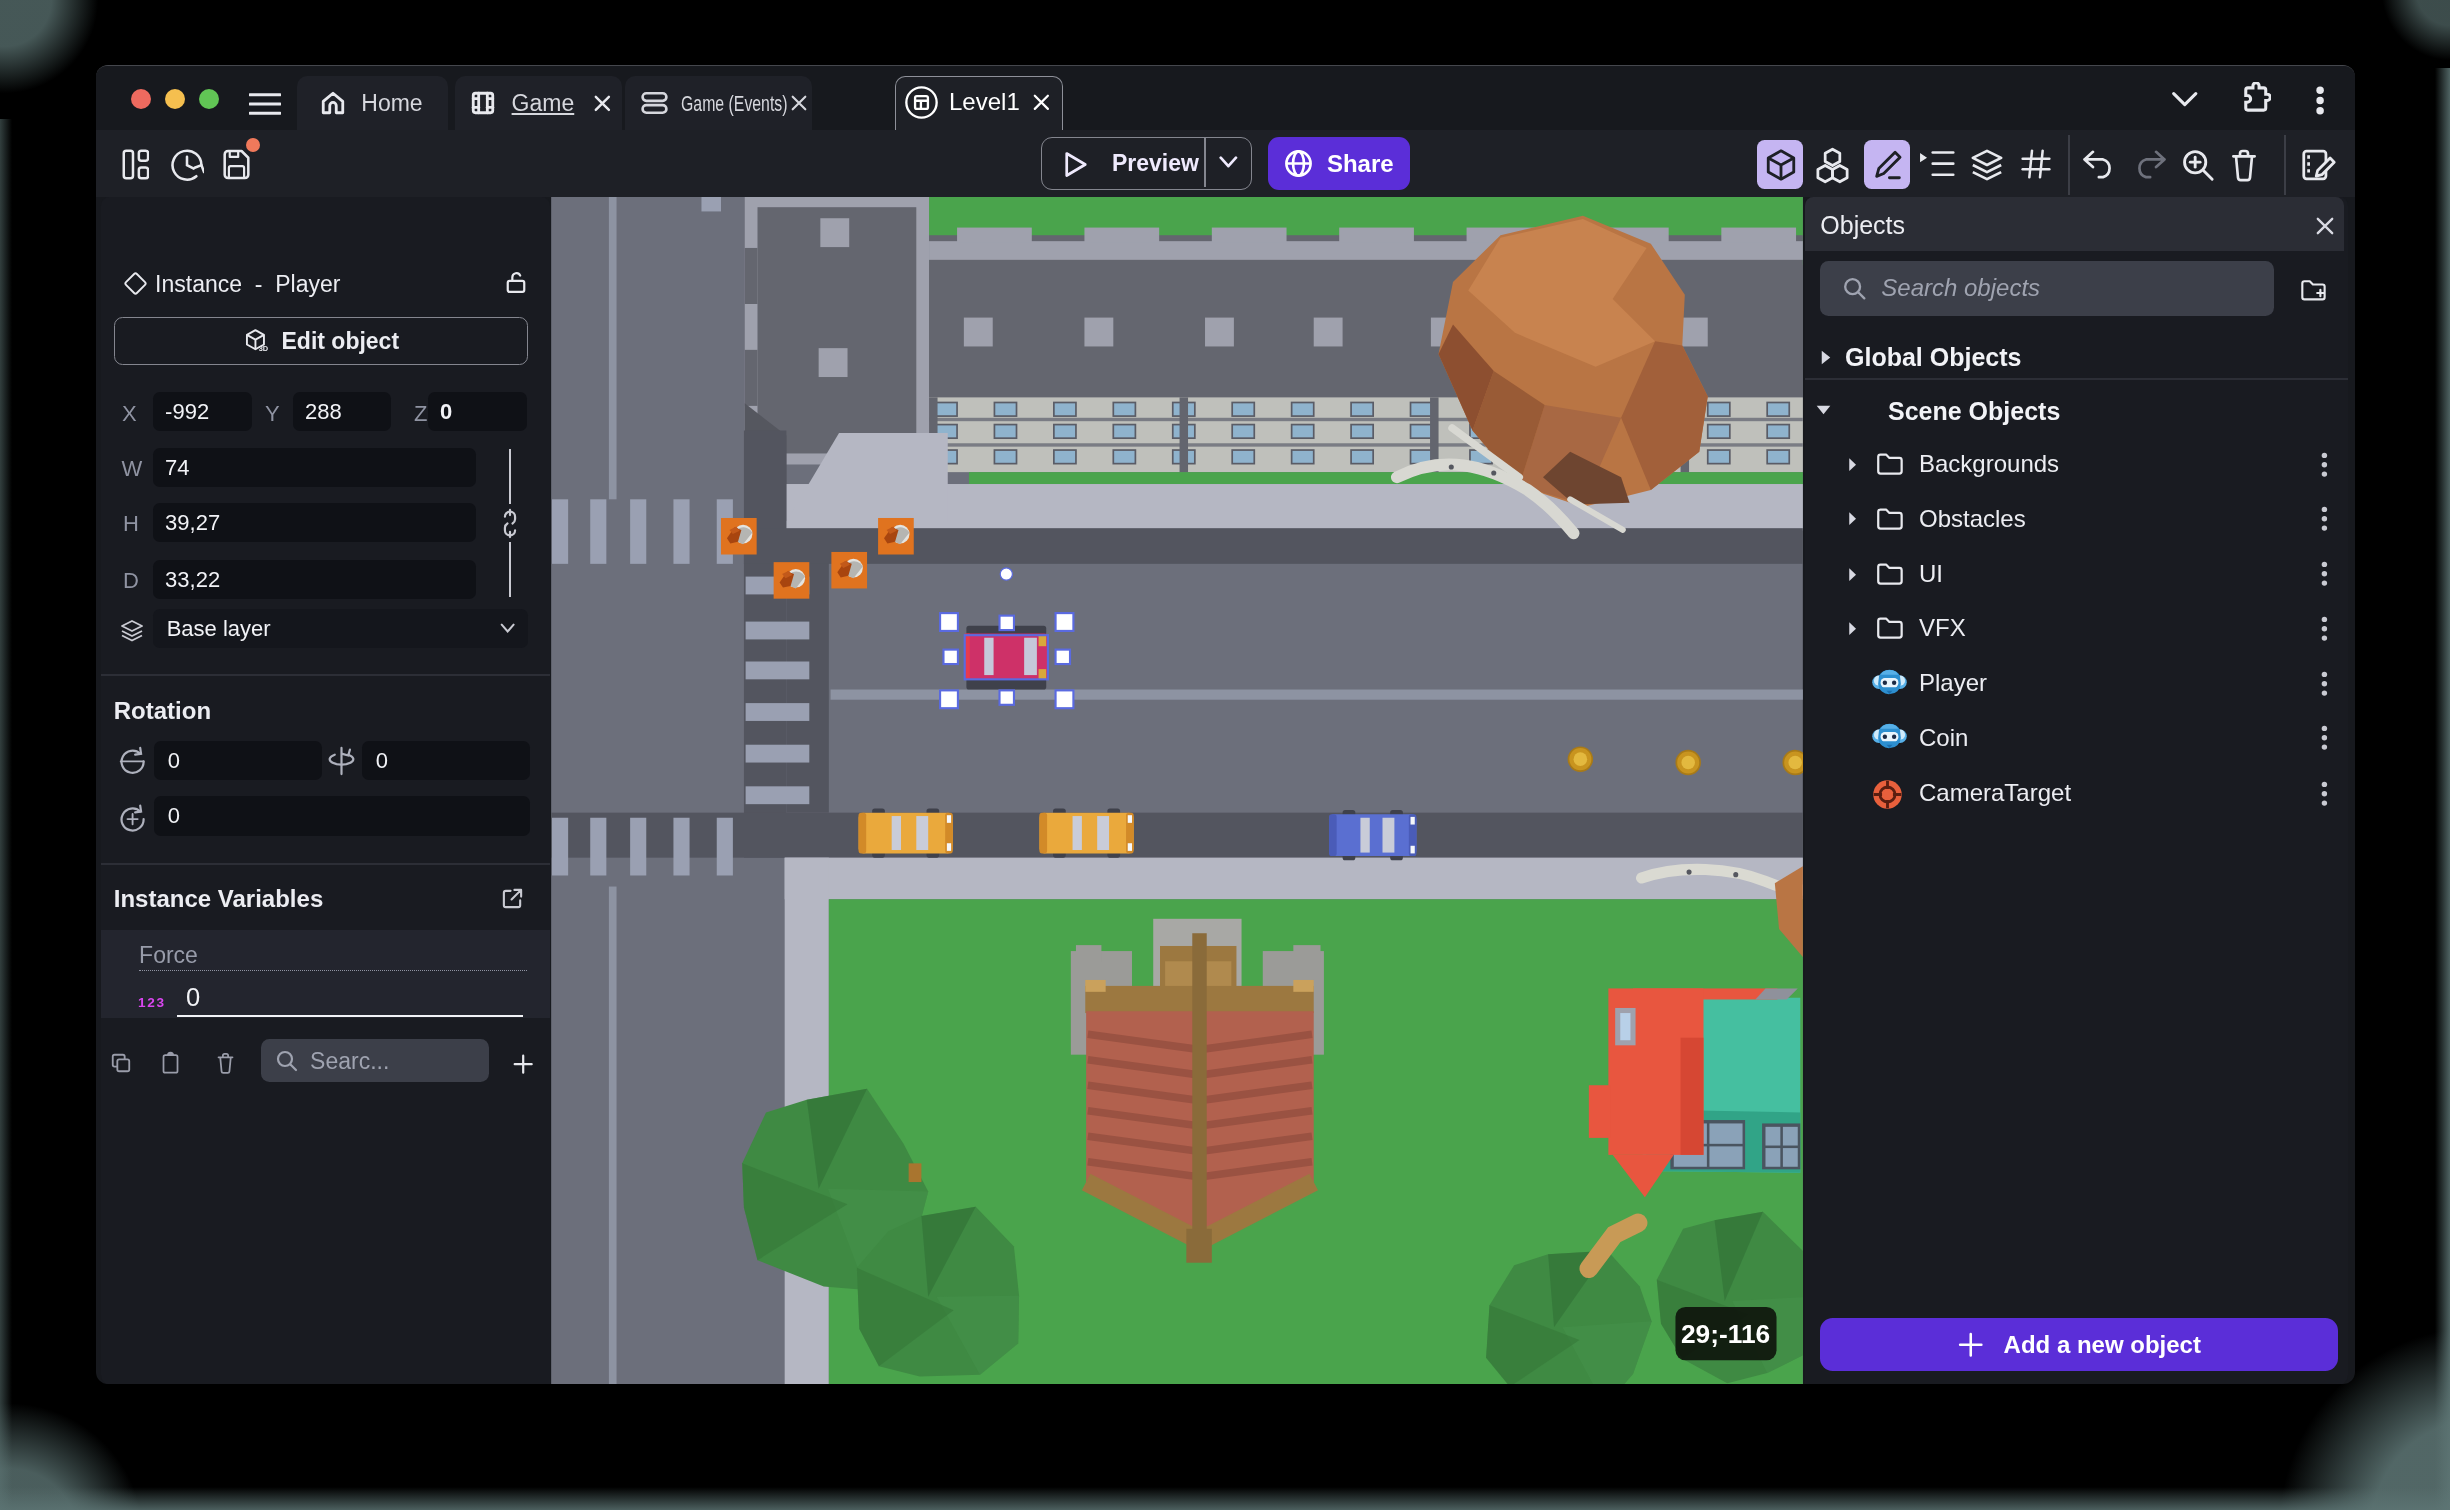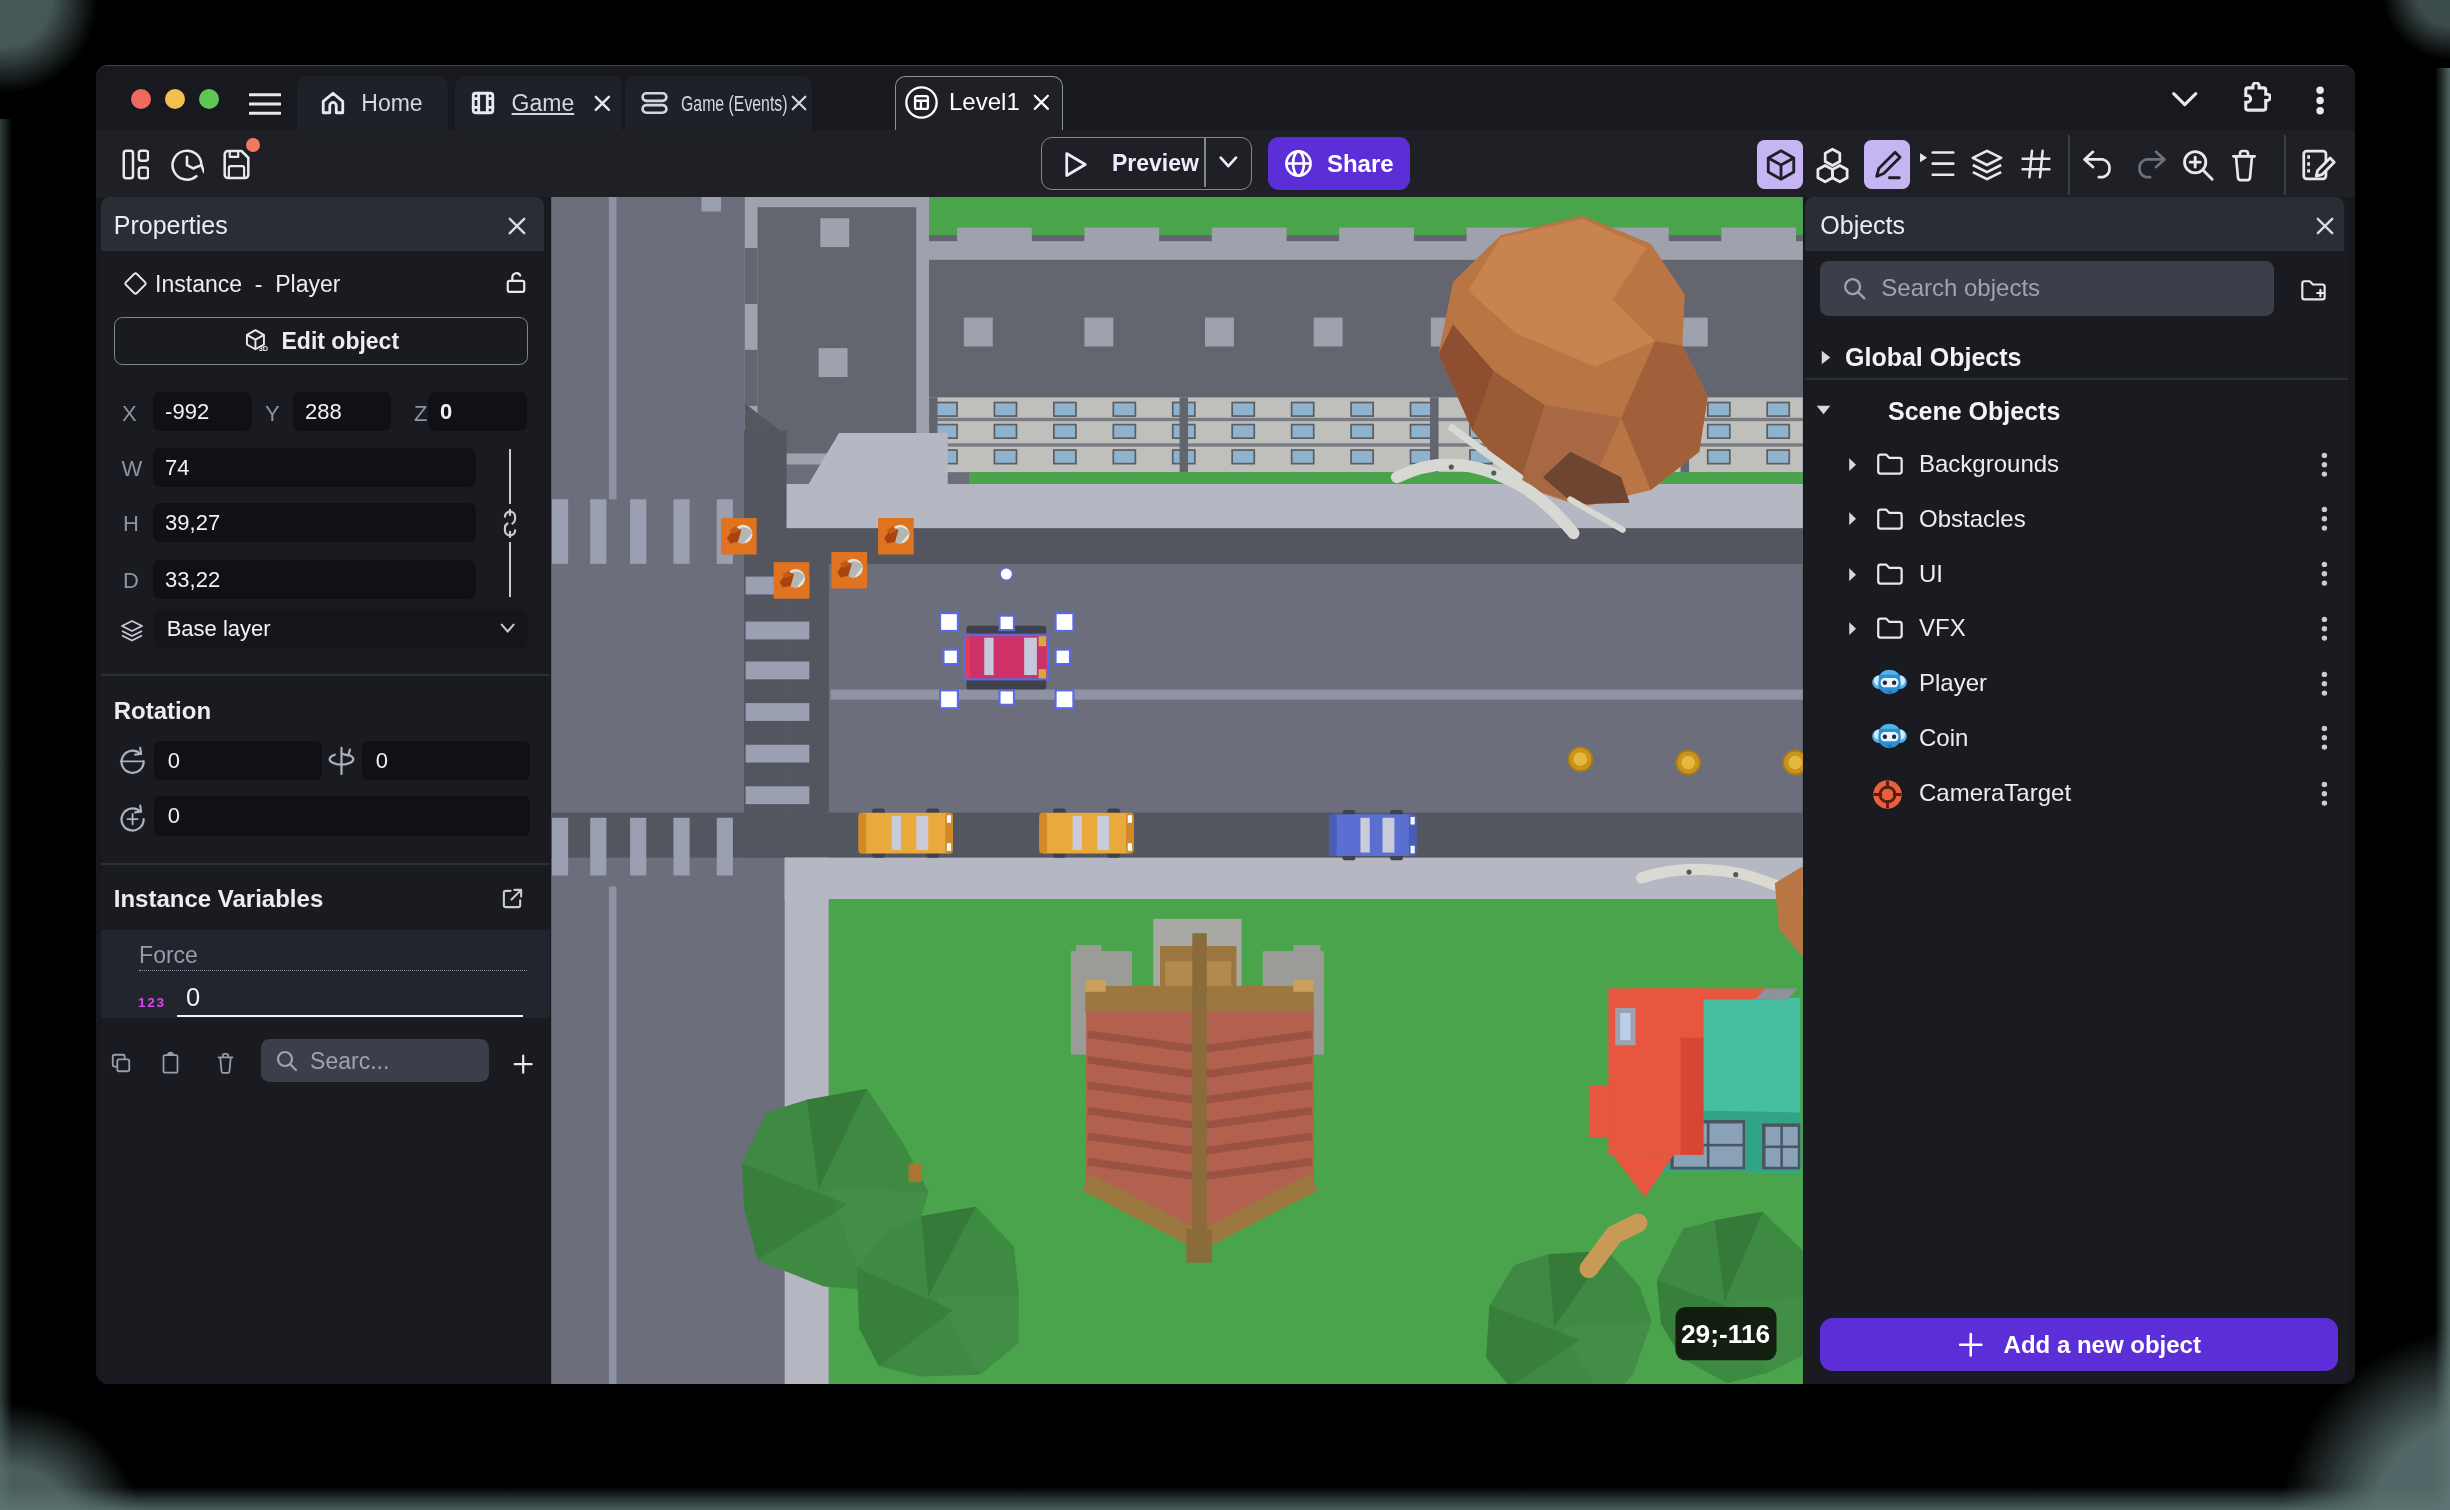--- a/index.html
+++ b/index.html
@@ -226,26 +226,20 @@
 <div class="abs" style="left:2188px;top:69px;width:1.7px;height:60px;background:#3c3e46;"></div>
 <svg class="abs" style="left:2205px;top:82px;" width="36" height="34" viewBox="0 0 26 24">
       <g stroke="#e8e9ee" stroke-width="2" fill="none" stroke-linejoin="round">
         <rect x="2" y="2" width="16" height="20" rx="2"></rect>
         <line x1="5.5" y1="5" x2="5.5" y2="19" stroke-dasharray="2.5 2.5"></line>
         <path d="M12 16l9-9 3 3-9 9-4 1z" fill="#1e2026"></path>
       </g>
     </svg>
 
 <div class="abs panel" style="left:5.1px;top:131px;width:449px;height:1188px;border-radius:8.5px 8.5px 0 10.2px;">
-<div class="abs phead" style="left:0;top:0;width:443px;height:54px;">
-        <span class="abs" style="left:12.7px;top:13.6px;">Properties</span>
-<svg class="abs" style="left:407px;top:19.5px;" width="18" height="18" viewBox="0 0 20 20">
-          <path d="M2 2l16 16M18 2L2 18" stroke="#d8d9e2" stroke-width="2.6" fill="none" stroke-linecap="round"></path>
-        </svg>
-      </div>
 <svg class="abs" style="left:23px;top:75px;" width="23" height="23" viewBox="0 0 24 24">
         <rect x="4" y="4" width="16" height="16" rx="2" transform="rotate(45 12 12)" stroke="#e8e9ee" stroke-width="2" fill="none"></rect>
       </svg>
 <div class="abs" style="left:54px;top:74px;color:#ecedf2;font-size:23px;">Instance&nbsp;&nbsp;-&nbsp;&nbsp;Player</div>
 <svg class="abs" style="left:404px;top:73px;" width="22" height="25.5" viewBox="0 0 24 26">
         <g stroke="#e8e9ee" stroke-width="2.4" fill="none" stroke-linecap="round">
           <rect x="3" y="11" width="18" height="12" rx="2"></rect>
           <path d="M8 11V7a4.5 4.5 0 0 1 8.6-1.8"></path>
         </g>
       </svg>
@@ -369,21 +363,21 @@
           <path d="M2 2l16 16M18 2L2 18" stroke="#d8d9e2" stroke-width="2.6" fill="none" stroke-linecap="round"></path>
         </svg>
       </div>
 <div class="abs" style="left:15.3px;top:64px;width:454px;height:55px;background:#3c3f49;border-radius:8.5px;">
 <svg class="abs" style="left:22px;top:15.3px;" width="25.5" height="25.5" viewBox="0 0 24 24">
           <g stroke="#9fa3b0" stroke-width="2.2" fill="none" stroke-linecap="round">
             <circle cx="10" cy="10" r="7"></circle>
             <line x1="15.5" y1="15.5" x2="21" y2="21"></line>
           </g>
         </svg>
-<div class="abs" style="left:61px;top:12.7px;color:#9fa3b0;font-size:24px;">Search objects</div>
+<div class="abs" style="left:61px;top:12.7px;color:#9fa3b0;font-size:24px;font-style:italic;">Search objects</div>
       </div>
 <svg class="abs" style="left:495px;top:80px;" width="28" height="25.5" viewBox="0 0 26 24">
         <g stroke="#e8e9ee" stroke-width="2" fill="none" stroke-linejoin="round">
           <path d="M2 6a2 2 0 0 1 2-2h5l3 3h9a2 2 0 0 1 2 2v10a2 2 0 0 1-2 2H4a2 2 0 0 1-2-2z"></path>
           <path d="M19 12v6M16 15h6" stroke-linecap="round"></path>
         </g>
       </svg>
 <svg class="abs" style="left:15.3px;top:152px;" width="12" height="17" viewBox="0 0 14 20">
         <path d="M2 2l10 8-10 8z" fill="#d8d9e2"></path>
       </svg>

